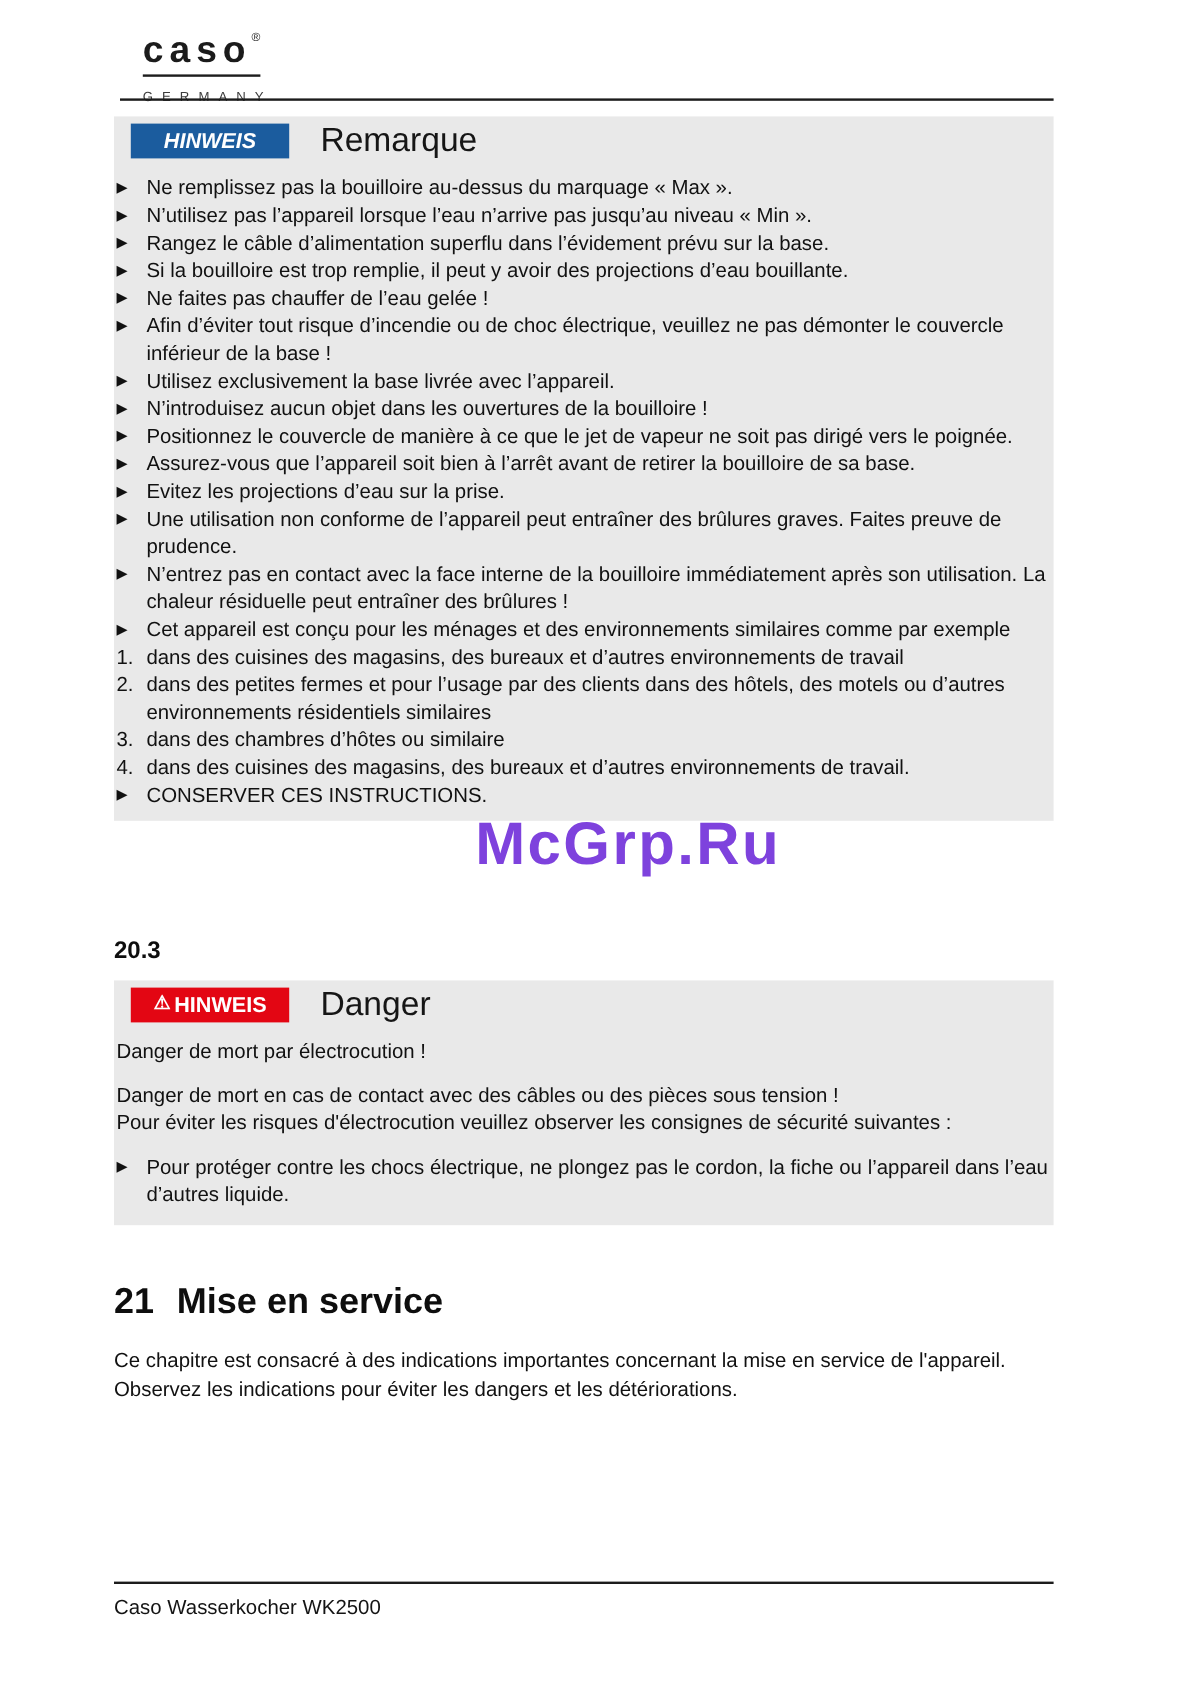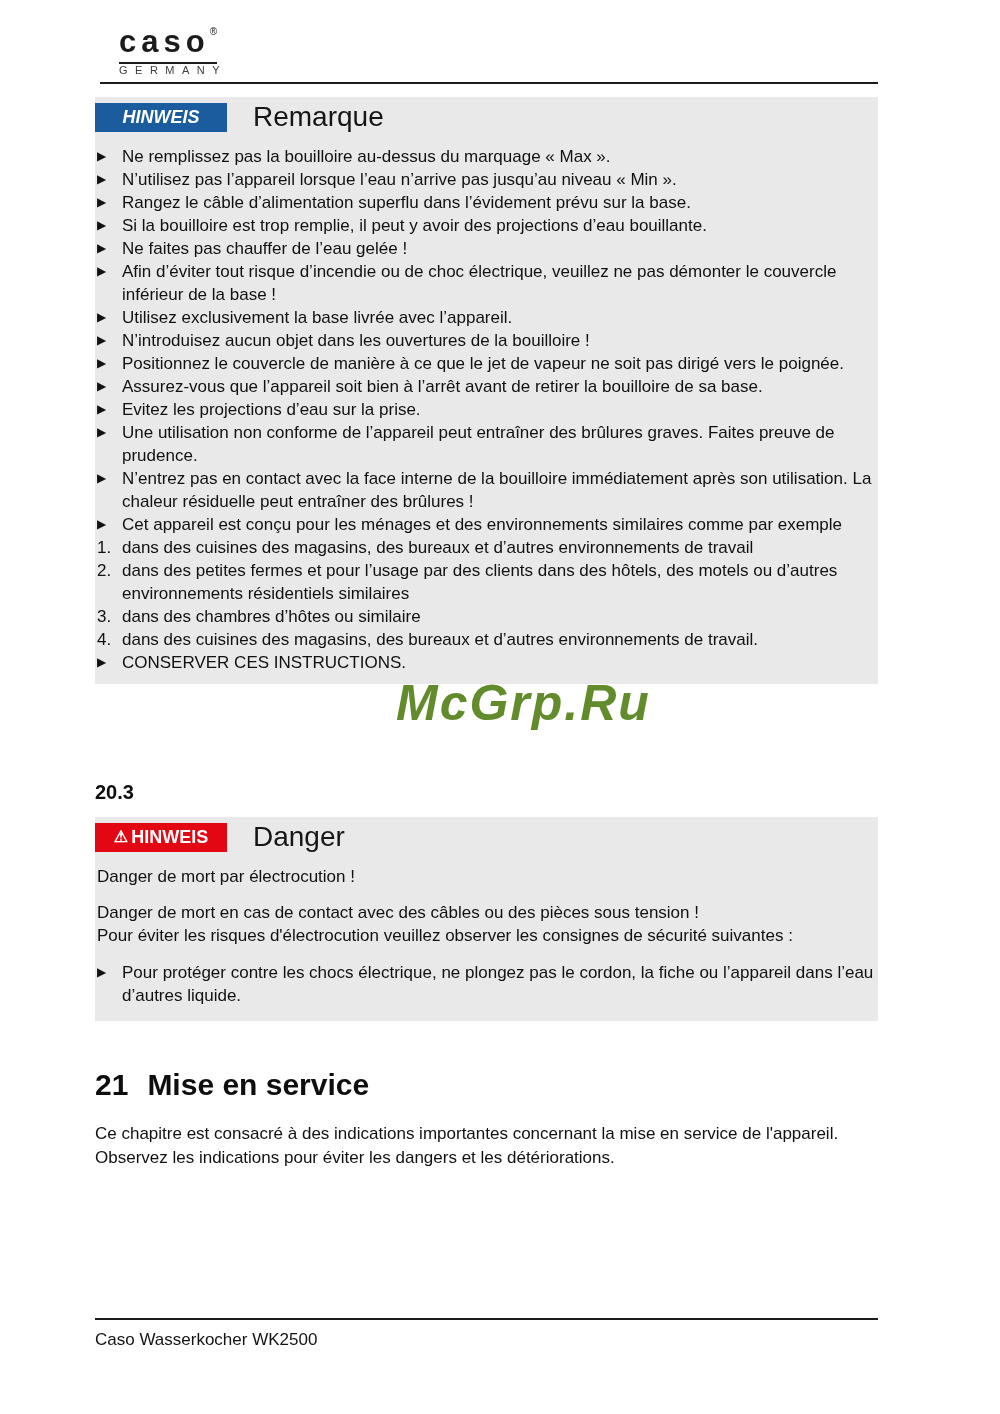--- a/index.html
+++ b/index.html
@@ -5,30 +5,30 @@
   * { margin:0; padding:0; box-sizing:border-box; }
   html,body { background:#fff; }
   body { font-family:"Liberation Sans", sans-serif; color:#111; }
   .page { position:relative; width:878px; height:1414px; background:#ffffff; overflow:hidden; }
 
   
   .logo { position:absolute; left:119px; top:26px; }
   .logo-word-wrap { display:inline-block; border-bottom:2px solid #1d1d1d; padding-bottom:5px; }
   .logo-word { font-size:31px; font-weight:700; letter-spacing:5px; color:#1b1b1b; line-height:1; }
   .logo-reg { font-size:10px; vertical-align:top; color:#1b1b1b; }
-  .logo-country { margin-top:0; font-size:11px; letter-spacing:7.5px; color:#3c3c3c; }
+  .logo-country { margin-top:11px; font-size:11px; letter-spacing:7.5px; color:#3c3c3c; }
 
   .header-rule { position:absolute; left:100px; top:82px; width:805px; height:2px; background:#1c1c1c; }
 
   
   .gray-box { position:absolute; left:95px; width:810px; background:#e9e9e9; padding:3px 0 10px 0; }
   .notice-box { top:97px; }
   .danger-box { top:817px; padding-bottom:14px; }
 
-  .box-head { display:flex; align-items:center; gap:26px; margin:1px 0 12px 0; }
+  .box-head { display:flex; align-items:center; gap:26px; margin:1px 0 12px 14px; }
   .badge { color:#ffffff; font-weight:bold; font-size:18px; width:132px; height:29px;
            display:flex; align-items:center; justify-content:center; }
   .badge-blue { background:#1b5c9e; font-style:italic; }
   .badge-red  { background:#e30613; gap:3px; }
   .badge-warn-icon { font-size:16px; line-height:1; }
   .box-title { font-size:28px; color:#161616; }
 
   .list { margin:0 8px 0 2px; }
   .li { display:flex; font-size:17px; line-height:23px; }
   .li .marker { flex:0 0 25px; }
@@ -42,21 +42,21 @@
   
   .section-heading { position:absolute; left:95px; top:781px; display:flex; gap:17px;
                      font-weight:bold; font-size:20px; color:#0e0e0e; }
   .chapter-heading { position:absolute; left:95px; top:1068px; display:flex; gap:19px;
                      font-weight:bold; font-size:30px; color:#0e0e0e; }
   .chapter-para { position:absolute; left:95px; top:1122px; width:812px;
                   font-size:17px; line-height:24px; }
 
   
   .watermark { position:absolute; left:396px; top:674px; font-size:50px; font-weight:bold;
-               font-style:italic; color:#4d7c0f; opacity:0.88; letter-spacing:2px; z-index:5; }
+               color:#6d28d9; opacity:0.88; letter-spacing:2px; z-index:5; }
 
   
   .footer-rule { position:absolute; left:95px; top:1318px; width:811px; height:2px; background:#1c1c1c; }
   .footer { position:absolute; left:95px; top:1330px; width:811px; display:flex;
             justify-content:space-between; font-size:17px; color:#141414; }
 </style>
 </head>
 <body>
 
 <div class="page">

